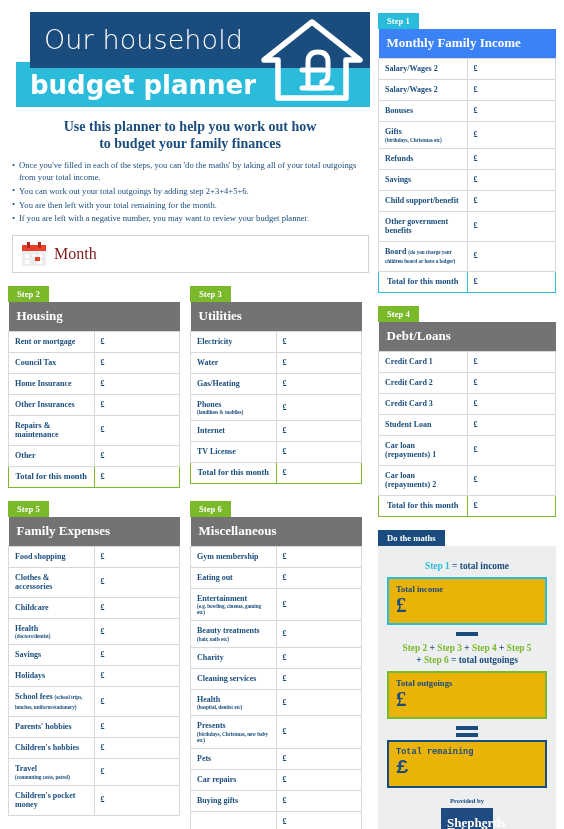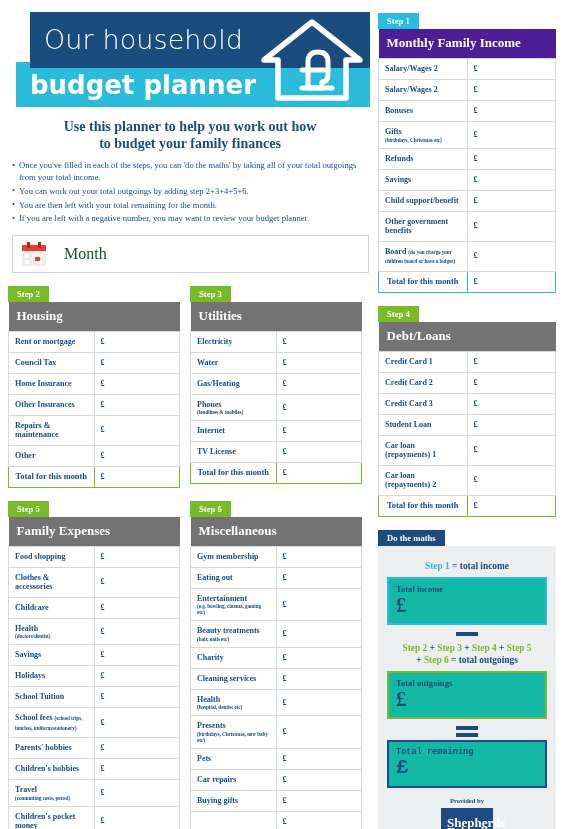--- a/index.html
+++ b/index.html
@@ -52,37 +52,37 @@
   .month-box {
     margin: 10px 3px 0 4px; height: 38px; border: 1px solid #d2d2d2;
     display: flex; align-items: center; padding-left: 9px;
   }
   .cal-ico { width: 24px; height: 24px; position: relative; flex: 0 0 auto; }
   .cal-top { position: absolute; left: 0; top: 3px; width: 24px; height: 6px; background: #e8402a; }
   .cal-body { position: absolute; left: 0; top: 9px; width: 24px; height: 15px; background: #eceded; }
   .cal-ring { position: absolute; top: 0; width: 2.5px; height: 6px; background: #b2291a; }
   .cal-dot { position: absolute; width: 4px; height: 4px; background: #eceded; }
   .cal-red { position: absolute; left: 13px; top: 15px; width: 4.5px; height: 4.5px; background: #e8402a; }
-  .month-ph { color: #14532d; font-size: 16px; margin-left: 18px; }
+  .month-ph { color: #7f1d1d; font-size: 16px; margin-left: 8px; }
 
   
   .tab {
     display: inline-block; color: #fff; font-size: 8.6px; font-weight: bold;
     padding: 3px 9px 3px 9px; font-family: "Liberation Serif", serif;
   }
   .tab.cyan  { background: #2bbcdb; }
   .tab.green { background: #7ab929; }
   .tab.navy  { background: #1a4d7e; }
 
   table.bt { width: 100%; border-collapse: collapse; table-layout: fixed; }
   table.bt th {
     color: #ffffff; font-size: 13px; font-weight: bold; text-align: left;
     padding: 6px 8px 7px 8px;
   }
-  th.cyan  { background: #4c1d95; }
+  th.cyan  { background: #3b82f6; }
   th.green { background: #737373; }
   table.bt td {
     border: 1px solid #d6d8da; color: #1a4d7e;
     font-size: 8px; font-weight: bold; padding: 5px 6px; height: 21px;
     vertical-align: middle; line-height: 9.5px;
   }
   table.bt td.val { width: 47%; }
   .sub { display: block; font-size: 5.2px; font-weight: bold; line-height: 6px; letter-spacing: -.05px; }
   .sub.inline { display: inline; font-size: 5.2px; }
   tr.total td { font-size: 8.4px; }
@@ -92,21 +92,21 @@
 
   
   .steps-row { display: flex; gap: 10px; margin-top: 10px; }
   .step-block { width: 172px; }
 
   
   .maths { background: #eceef0; padding: 8px 9px 12px 9px; }
   .maths-eq { text-align: center; font-size: 9.4px; font-weight: bold; color: #1a4d7e; margin: 6px 0 5px; line-height: 12px; }
   .c-cyan { color: #2bbcdb; }
   .c-green { color: #7ab929; }
-  .tot-box { background: #14b8a6; padding: 5px 7px 7px 7px; }
+  .tot-box { background: #eab308; padding: 5px 7px 7px 7px; }
   .tot-box.cyan  { border: 2.2px solid #2bbcdb; }
   .tot-box.green { border: 2.2px solid #7ab929; }
   .tot-box.navy  { border: 2.2px solid #1a4d7e; font-family: Liberation Mono, monospace; }
   .tot-lab { color: #1a4d7e; font-size: 8.6px; font-weight: bold; }
   .tot-cur { color: #1a4d7e; font-size: 21px; font-weight: bold; line-height: 22px; }
   .op { text-align: center; margin: 7px 0 2px; }
   .op .bar { display: block; width: 22px; height: 4px; background: #1a4d7e; margin: 0 auto 3px; }
   .provided { text-align: center; color: #1a4d7e; font-size: 6.6px; font-weight: bold; margin: 9px 0 4px; }
   .logo { width: 52px; margin: 0 auto; }
   .logo-box { background: #1f4b82; padding: 10px 6px 4px 6px; }
@@ -269,24 +269,20 @@
               <tr>
                 <td><span>Health</span><span class="sub">(doctors/dentist)</span></td>
                 <td class="val">£</td>
               </tr>
               <tr>
                 <td><span>Savings</span></td>
                 <td class="val">£</td>
               </tr>
               <tr>
                 <td><span>Holidays</span></td>
-                <td class="val">£</td>
-              </tr>
-              <tr>
-                <td><span>School Tuition</span></td>
                 <td class="val">£</td>
               </tr>
               <tr>
                 <td><span>School fees</span> <span class="sub inline">(school trips, lunches, uniform/stationery)</span></td>
                 <td class="val">£</td>
               </tr>
               <tr>
                 <td><span>Parents' hobbies</span></td>
                 <td class="val">£</td>
               </tr>

